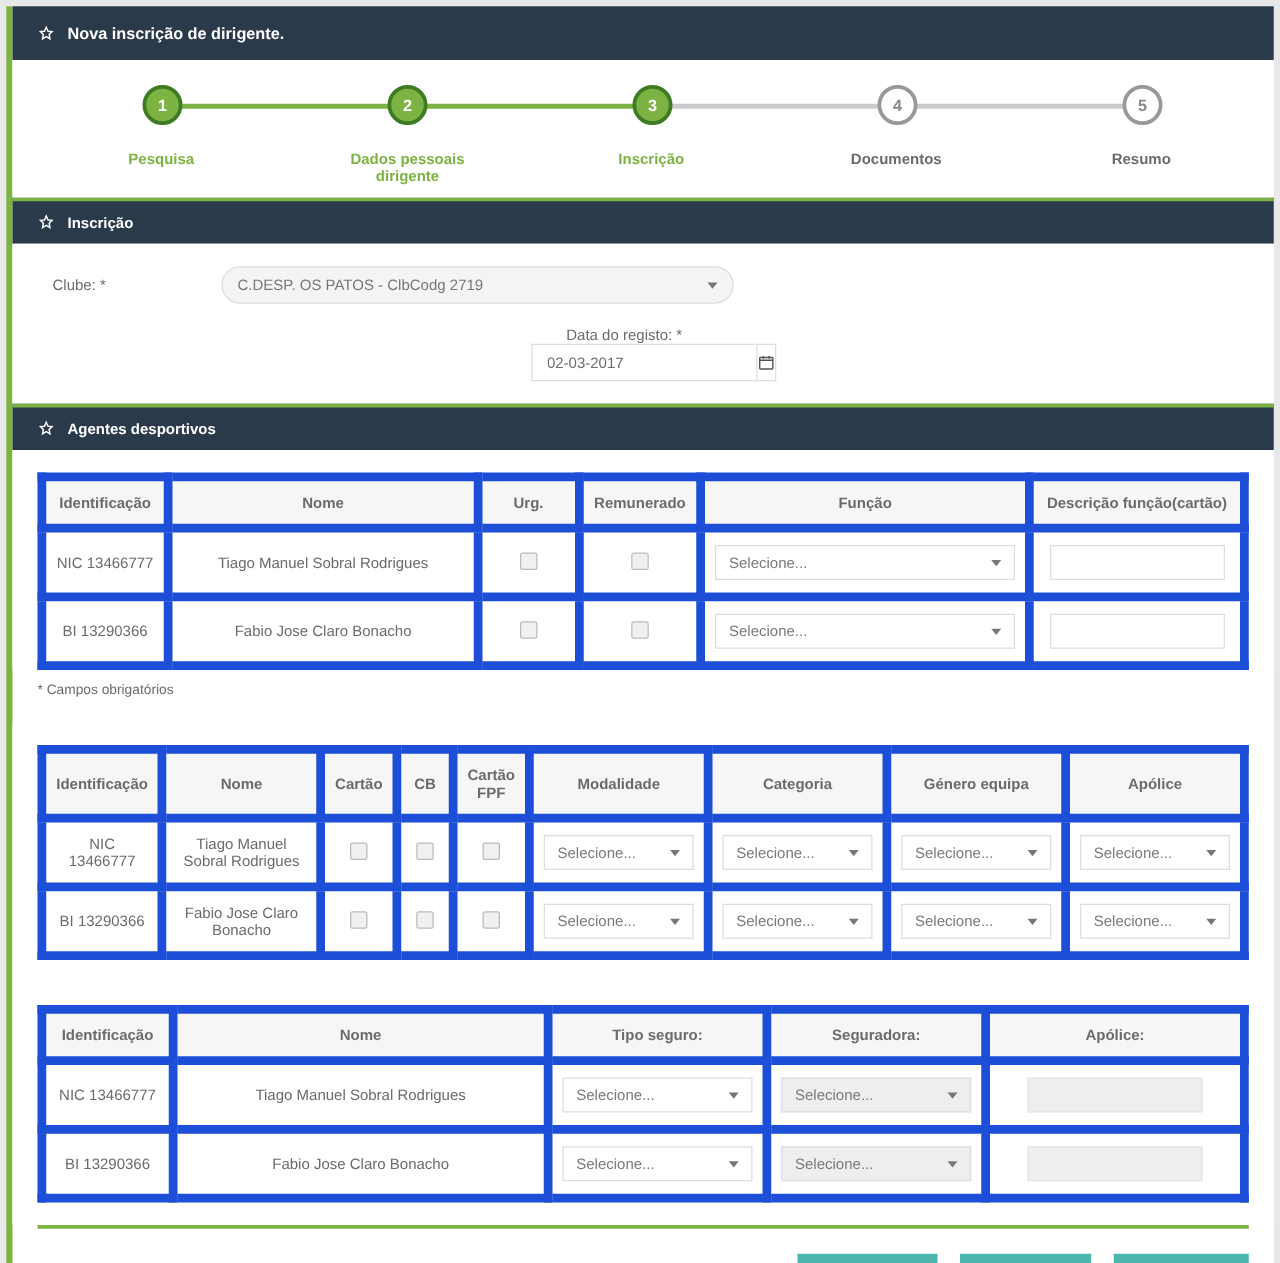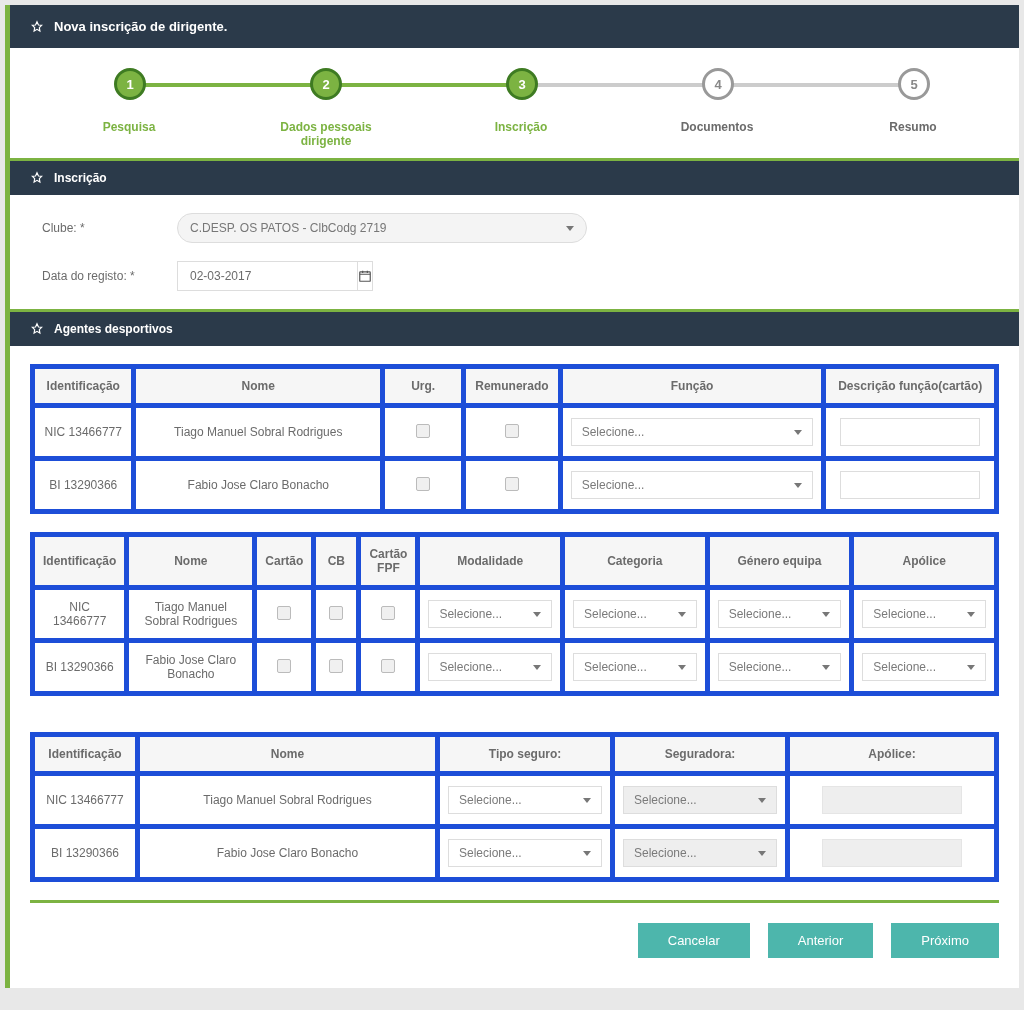--- a/index.html
+++ b/index.html
@@ -25,21 +25,21 @@
   .form-row label{width:135px;font-size:12px;color:#6b6b6b;font-weight:500;}
   .dropdown{border:1px solid #ddd;background:#f4f4f4;height:30px;display:flex;align-items:center;justify-content:space-between;padding:0 12px;font-size:12px;color:#777;cursor:pointer;}
   .form-row .dropdown{width:410px;border-radius:15px;}
   .caret{width:0;height:0;border-left:4px solid transparent;border-right:4px solid transparent;border-top:5px solid #777;}
   .date-field{display:flex;width:192px;}
   .date-field input{flex:1;border:1px solid #ddd;border-right:none;height:30px;padding:0 12px;font-size:12px;color:#6b6b6b;}
   .date-btn{width:30px;height:30px;border:1px solid #ddd;background:#fff;display:flex;align-items:center;justify-content:center;cursor:pointer;}
   .cal-icon{width:14px;height:14px;}
   
   table{width:100%;border-collapse:collapse;}
-  th,td{border:5px solid #1d4ed8;padding:10px 8px;text-align:center;font-size:12px;color:#6b6b6b;}
+  th,td{border:7px solid #1d4ed8;padding:10px 8px;text-align:center;font-size:12px;color:#6b6b6b;}
   th{background:#f6f6f6;font-weight:600;}
   .sel{border:1px solid #ddd;background:#fff;height:28px;display:flex;align-items:center;justify-content:space-between;padding:0 10px;font-size:12px;color:#7a7a7a;cursor:pointer;margin:0 auto;min-width:120px;}
   .sel.disabled{background:#eee;}
   .text-input{border:1px solid #ddd;background:#fff;height:28px;width:140px;padding:0 8px;font-size:12px;color:#555;}
   .text-input.disabled{background:#eee;border-color:#e5e5e5;}
   .checkbox-look{width:14px;height:14px;border:1px solid #bbb;background:#f0f0f0;display:inline-block;border-radius:2px;}
   .req-note{padding:10px 20px 20px 20px;font-size:11px;color:#6b6b6b;}
   .buttons-bar{display:flex;justify-content:flex-end;gap:18px;padding:20px;}
   .btn{border:none;color:#fff;padding:10px 30px;font-size:13px;cursor:pointer;background:#4db6ac;}
   .btn.next{background:#4db6ac;}
@@ -113,21 +113,21 @@
     <span>Inscrição</span>
   </div>
   <div class="section-body">
     <div class="form-row">
       <label>Clube: *</label>
       <div class="dropdown">
         <span>C.DESP. OS PATOS - ClbCodg 2719</span>
         <span class="caret"></span>
       </div>
     </div>
-    <div class="form-row" style="margin-bottom:0;">
+    <div class="form-row" style="margin-bottom:0;flex-direction:column;">
       <label>Data do registo: *</label>
       <div class="date-field">
         <input type="text" value="02-03-2017" style="">
         <div class="date-btn">
           <svg class="cal-icon" viewBox="0 0 24 24" fill="none" stroke="#555" stroke-width="2">
                 <rect x="3" y="5" width="18" height="16" rx="1"></rect>
                 <path d="M3 9h18M8 3v4M16 3v4"></path>
               </svg>
         </div>
       </div>
@@ -185,20 +185,21 @@
                 <div class="sel">
                   <span>Selecione...</span>
                   <span class="caret"></span>
                 </div>
               </td>
               <td><input class="text-input" style=""></td>
             </tr>
           </tbody>
     </table>
   </div>
+  <div class="req-note">* Campos obrigatórios</div>
 
   <div class="section-body">
     <table>
       <colgroup>
             <col style="width:88px">
             <col style="width:128px">
             <col style="width:50px">
             <col style="width:45px">
             <col style="width:56px">
             <col>

